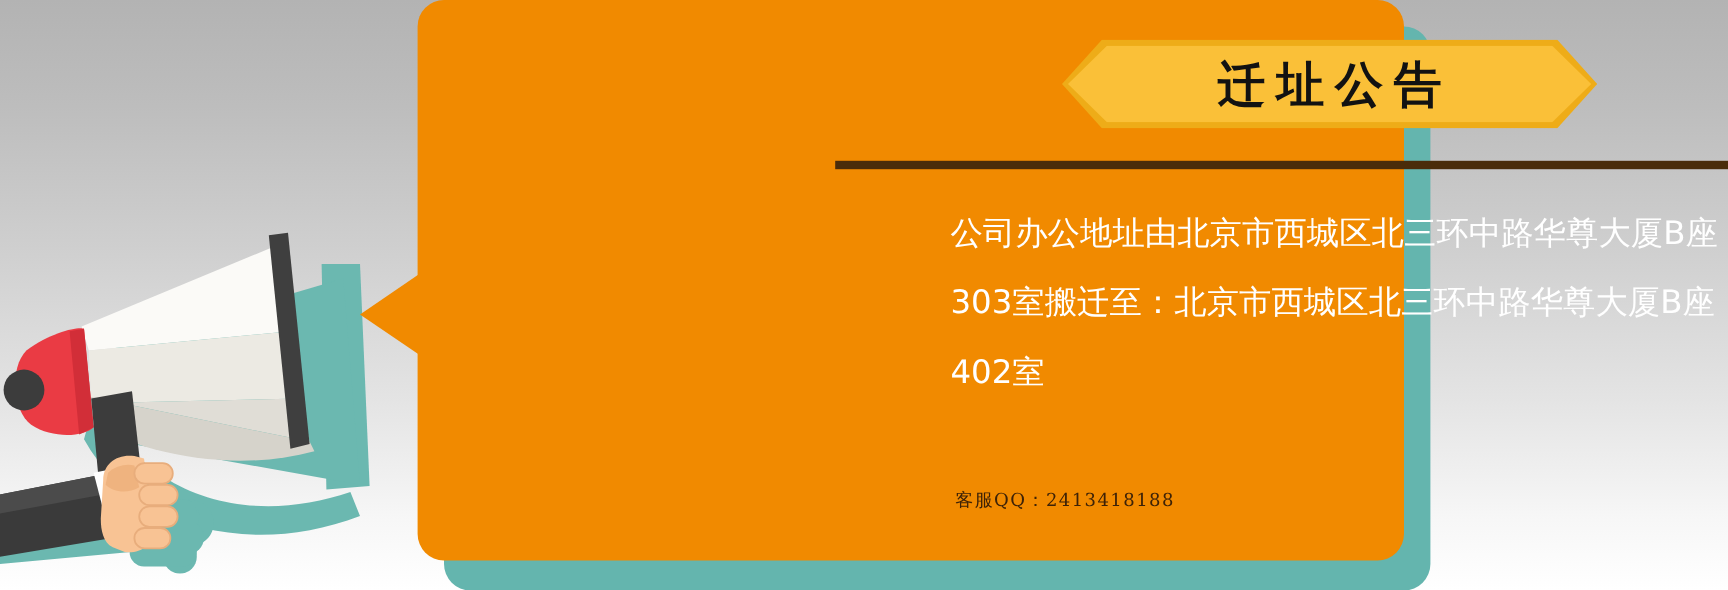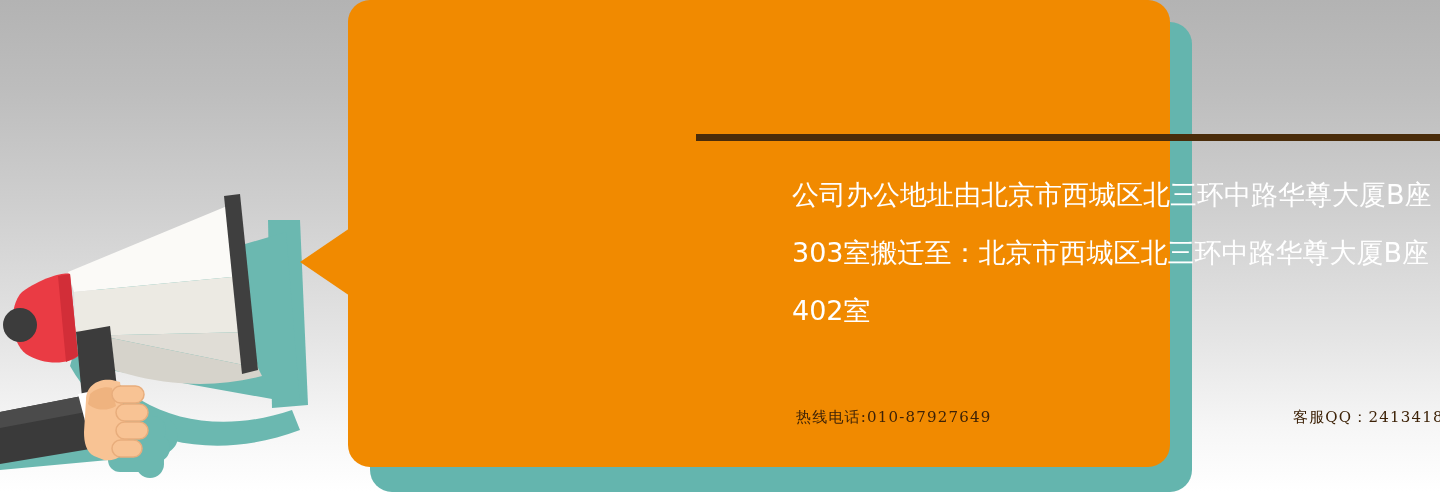--- a/index.html
+++ b/index.html
@@ -197,24 +197,28 @@
     </svg>
   </div>
 
   <div id="card-shadow"></div>
   <div id="tail-shadow"></div>
 
   <div id="bubble-tail"></div>
 
   <div id="announcement-card">
 
+    <div id="title-ribbon">
+      <div class="ribbon-outer"></div>
+      <div class="ribbon-inner"></div>
+      <div id="title-text">迁址公告</div>
+    </div>
 
     <div id="title-divider"></div>
 
     <p id="body-copy">公司办公地址由北京市西城区北三环中路华尊大厦B座303室搬迁至：北京市西城区北三环中路华尊大厦B座402室</p>
 
     <div id="contact-row">
-      <span>热线电话:010-87927649</span>
       <span>客服QQ：2413418188</span>
     </div>
 
   </div>
 </div>
 
 </body></html>

